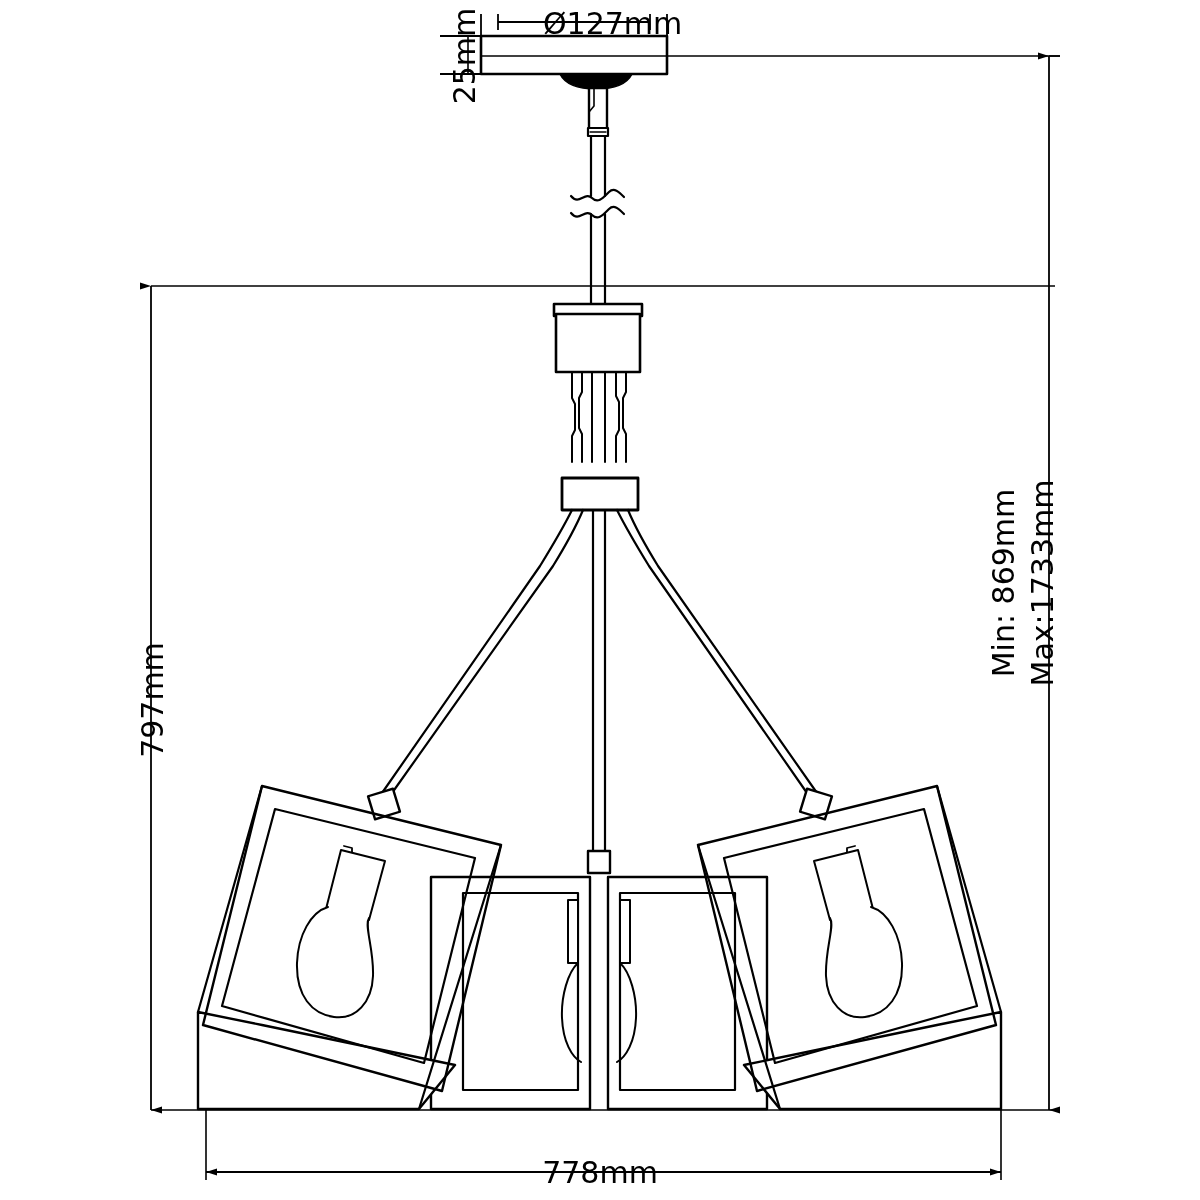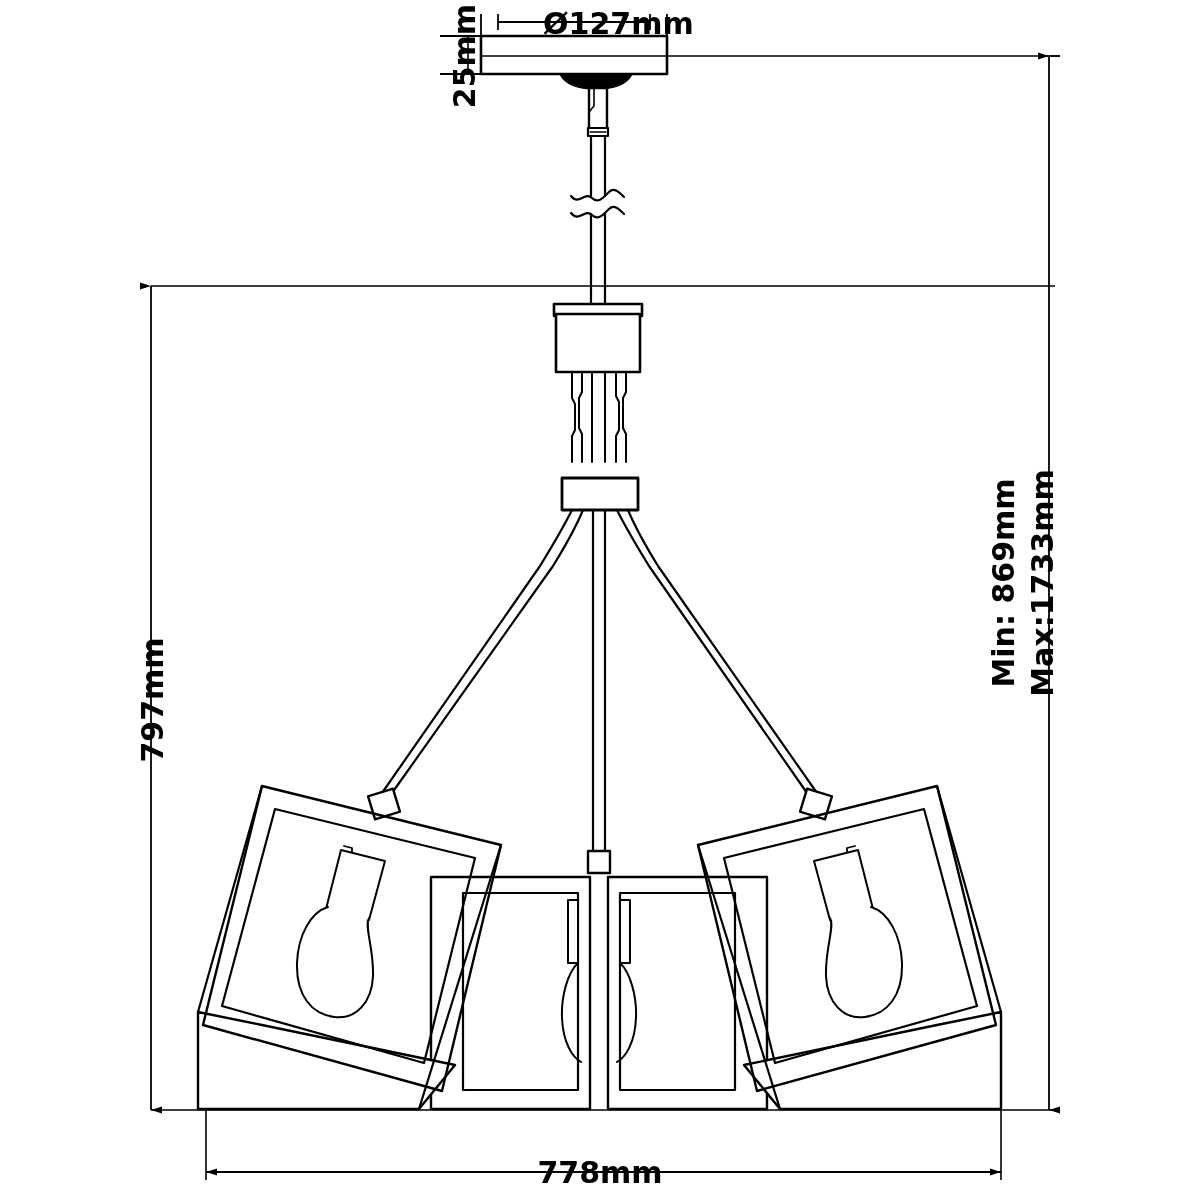--- a/index.html
+++ b/index.html
@@ -10,21 +10,20 @@
   }
   body {
     font-family: "DejaVu Sans", sans-serif;
   }
   #drawing-root {
     position: relative;
     width: 1200px;
     height: 1200px;
     background: #ffffff;
     overflow: hidden;
-    font-weight: bold;
   }
   svg#tech-drawing {
     display: block;
     width: 1200px;
     height: 1200px;
   }
   .dim-text {
     font-family: "DejaVu Sans", sans-serif;
     font-size: 30px;
     letter-spacing: 0px;

